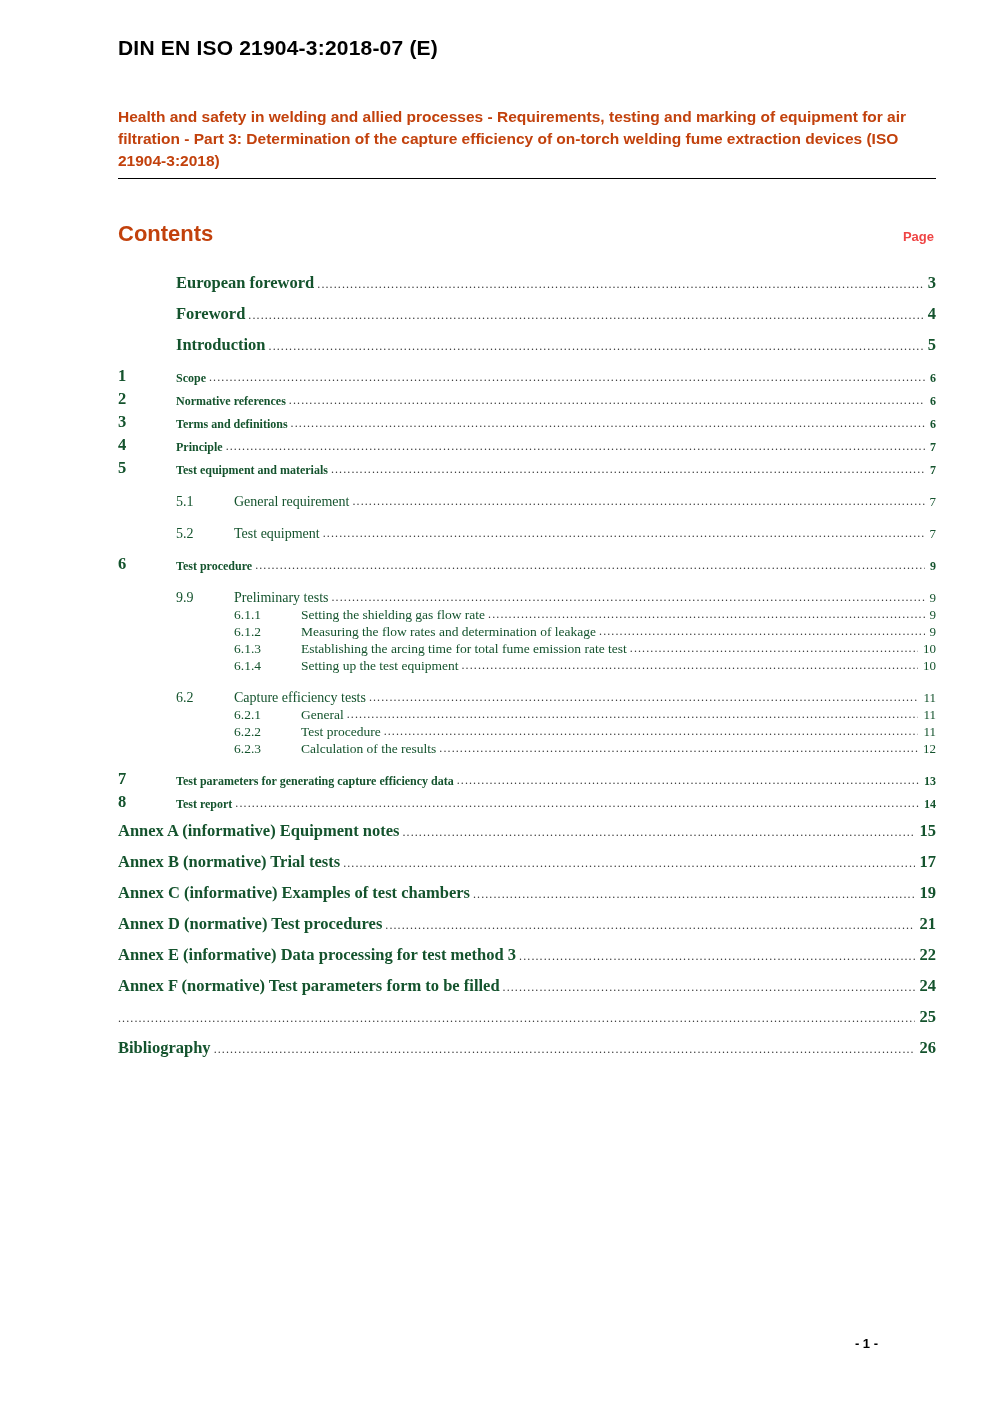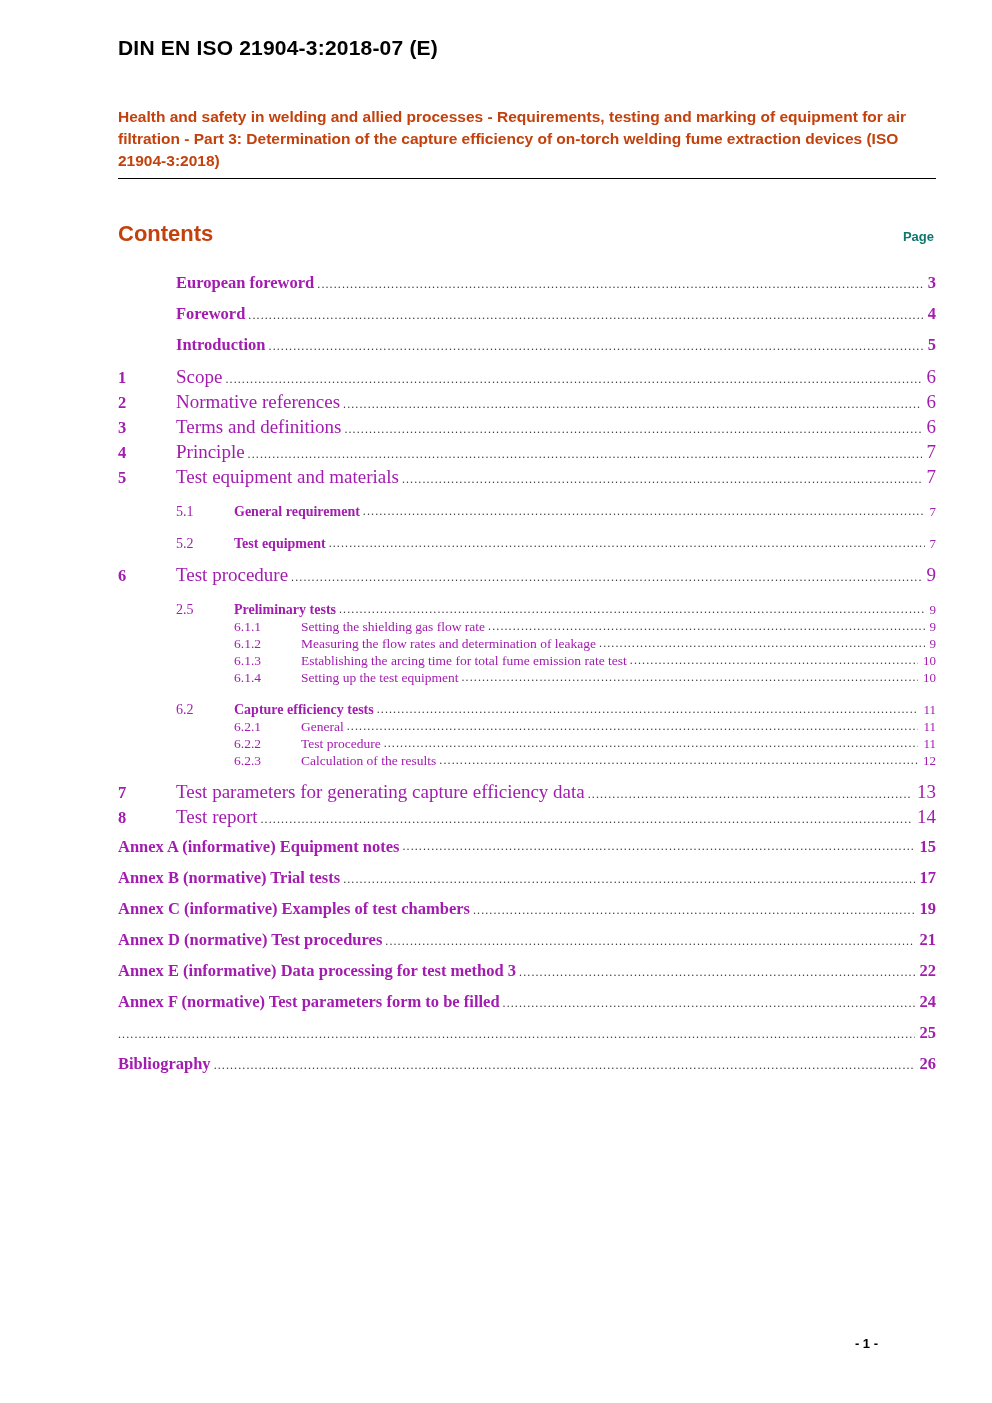--- a/index.html
+++ b/index.html
@@ -55,32 +55,32 @@
   .contents-title {
     font-family: "Liberation Sans", sans-serif;
     font-weight: bold;
     font-size: 22px;
     color: #c2410c;
   }
   .page-label {
     font-family: "Liberation Sans", sans-serif;
     font-weight: bold;
     font-size: 13px;
-    color: #0f766e;
+    color: #ef4444;
     padding-right: 2px;
   }
   .toc {
     margin-top: 26px;
     width: 818px;
   }
   .toc-row {
     display: flex;
     align-items: flex-end;
     font-family: "Liberation Serif", serif;
-    color: #a21caf;
+    color: #14532d;
     white-space: nowrap;
   }
   .toc-num {
     flex: 0 0 auto;
     text-align: left;
   }
   .toc-text {
     flex: 0 0 auto;
     padding-right: 3px;
   }
@@ -117,53 +117,53 @@
   .lvl-front .toc-num { width: 58px; }
 
   .lvl-1 { margin-bottom: 3px; }
   .lvl-1 .toc-num {
     width: 58px;
     font-size: 16.5px;
     font-weight: bold;
   }
   .lvl-1 .toc-text,
   .lvl-1 .toc-page {
-    font-size: 19px;
-    font-weight: normal;
+    font-size: 12px;
+    font-weight: bold;
     text-align: right;
   }
 
   .lvl-2 { margin-bottom: 1px; margin-top: 16px; }
   .lvl-2 .toc-indent { width: 58px; flex: 0 0 auto; }
   .lvl-2 .toc-num {
     width: 58px;
     font-size: 14px;
   }
-  .lvl-2 .toc-text { font-size: 14px; font-weight: bold; }
+  .lvl-2 .toc-text { font-size: 14px; }
   .lvl-2 .toc-page { font-size: 13px; }
 
   .lvl-3 { margin-bottom: 1px; align-items: flex-end; }
   .lvl-3 .toc-indent { width: 116px; flex: 0 0 auto; }
   .lvl-3 .toc-num {
     width: 67px;
     font-size: 13.5px;
   }
   .lvl-3 .toc-text { font-size: 13.5px; }
   .lvl-3 .toc-page { font-size: 13px; }
 
   .lvl-annex { margin-bottom: 11px; }
   .lvl-annex .toc-num { width: 0; }
   .lvl-annex .toc-text,
   .lvl-annex .toc-page {
     font-size: 16.5px;
     font-weight: bold;
   }
 
   .gap-before { margin-top: 12px; }
-  .gap-small { margin-top: 9px; align-items: center; }
+  .gap-small { margin-top: 9px; }
 
   .footer-page {
     position: absolute;
     right: 58px;
     bottom: 52px;
     font-family: "Liberation Sans", sans-serif;
     font-size: 13px;
     font-weight: bold;
     color: #000;
   }
@@ -247,21 +247,21 @@
           <span class="toc-page">7</span>
         </div>
         <div class="toc-row lvl-1 gap-before">
           <span class="toc-num">6</span>
           <span class="toc-text">Test procedure</span>
           <span class="toc-dots"></span>
           <span class="toc-page">9</span>
         </div>
         <div class="toc-row lvl-2">
           <span class="toc-indent"></span>
-          <span class="toc-num">2.5</span>
+          <span class="toc-num">9.9</span>
           <span class="toc-text">Preliminary tests</span>
           <span class="toc-dots"></span>
           <span class="toc-page">9</span>
         </div>
         <div class="toc-row lvl-3">
           <span class="toc-indent"></span>
           <span class="toc-num">6.1.1</span>
           <span class="toc-text">Setting the shielding gas flow rate</span>
           <span class="toc-dots"></span>
           <span class="toc-page">9</span>

